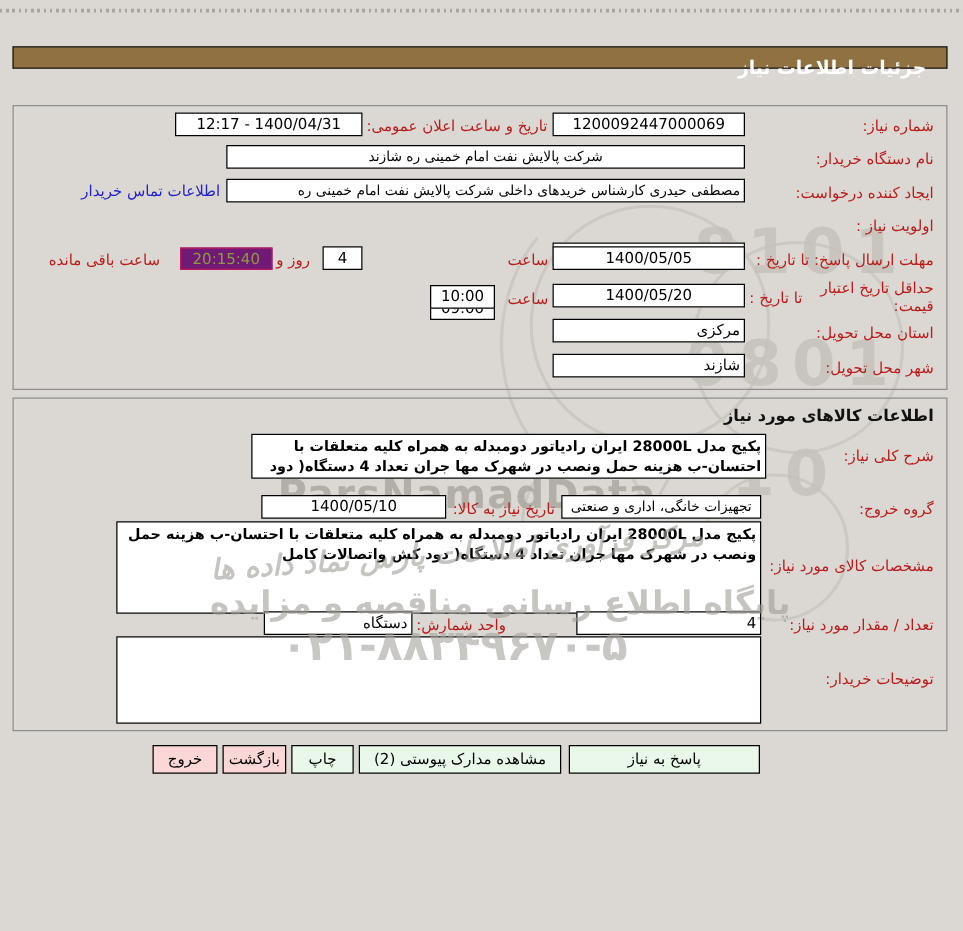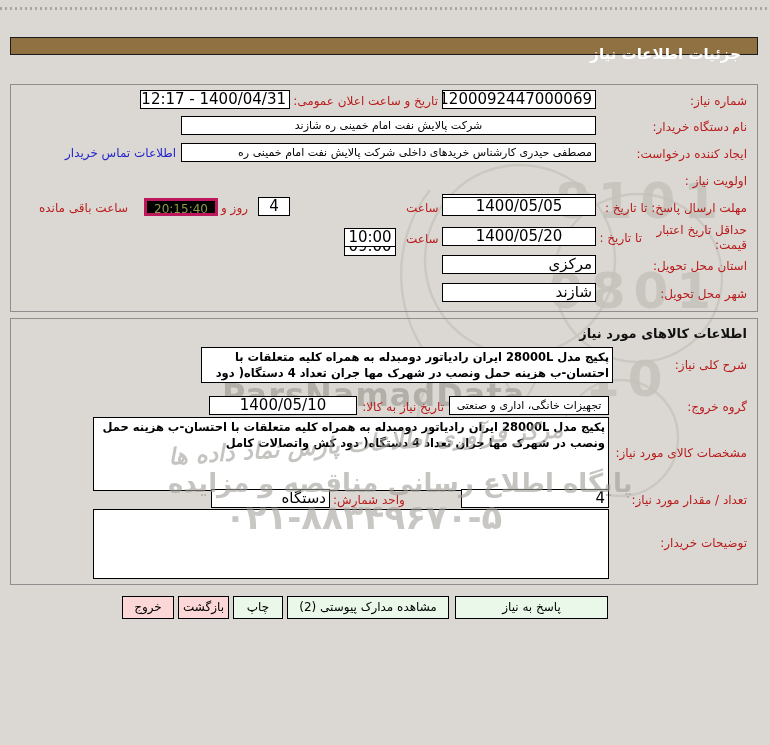--- a/index.html
+++ b/index.html
@@ -9,26 +9,26 @@
         background:repeating-linear-gradient(90deg,#a9a69f 0 2px,transparent 2px 5px);}
   .titlebar{position:absolute;left:10px;top:37px;width:748px;height:18px;box-sizing:border-box;
         background:#8f7142;border:1px solid #1c1c1c;color:#fff;font-size:15px;font-weight:bold;
         line-height:32px;padding-right:16px;z-index:3;}
   .panel{position:absolute;border:1px solid #8e8e8e;box-sizing:border-box;z-index:2;}
   .panel1{left:10px;top:84px;width:748px;height:228px;}
   .panel2{left:10px;top:318px;width:748px;height:267px;}
   .lbl{position:absolute;font-size:12px;color:#b91c1c;white-space:nowrap;}
   .sect-title{position:absolute;font-size:13px;font-weight:bold;color:#111;white-space:nowrap;}
   .ibox{position:absolute;background:#fff;border:1px solid #000;box-sizing:border-box;height:19px;
-        line-height:17px;font-size:15px;padding:0 3px;overflow:hidden;white-space:nowrap;color:#000;}
+        line-height:17px;font-size:12px;padding:0 3px;overflow:hidden;white-space:nowrap;color:#000;}
   .center{text-align:center;}
   .small{font-size:11px;}
   .ta{position:absolute;background:#fff;border:1px solid #000;box-sizing:border-box;
       font-size:11.5px;line-height:16px;padding:1px 3px;overflow:hidden;text-align:right;color:#000;font-weight:bold;}
-  .countdown{position:absolute;background:#000000;border:3px solid #be185d;box-sizing:border-box;
+  .countdown{position:absolute;background:#701a75;border:1px solid #be185d;box-sizing:border-box;
       height:18px;line-height:16px;font-size:12px;text-align:center;color:#8f9a43;overflow:hidden;}
   .link{position:absolute;font-size:12px;color:#2323cc;white-space:nowrap;cursor:pointer;}
   .btn{position:absolute;top:596px;height:23px;box-sizing:border-box;border:1px solid #000;
        font-size:12px;line-height:20px;text-align:center;cursor:pointer;z-index:3;white-space:nowrap;}
   .btn.green{background:#e9f8e9;}
   .btn.pink{background:#fbd7d7;}
   .wm-under{position:absolute;z-index:1;pointer-events:none;}
   .wm-over{position:absolute;z-index:6;pointer-events:none;}
   .wm-brand{left:222px;top:376px;font-size:32px;font-weight:bold;color:#a5a29c;letter-spacing:1px;opacity:.75;direction:ltr;}
   .wm-digits{font-weight:bold;font-size:50px;color:#c4c1bb;letter-spacing:8px;opacity:.8;direction:ltr;}

